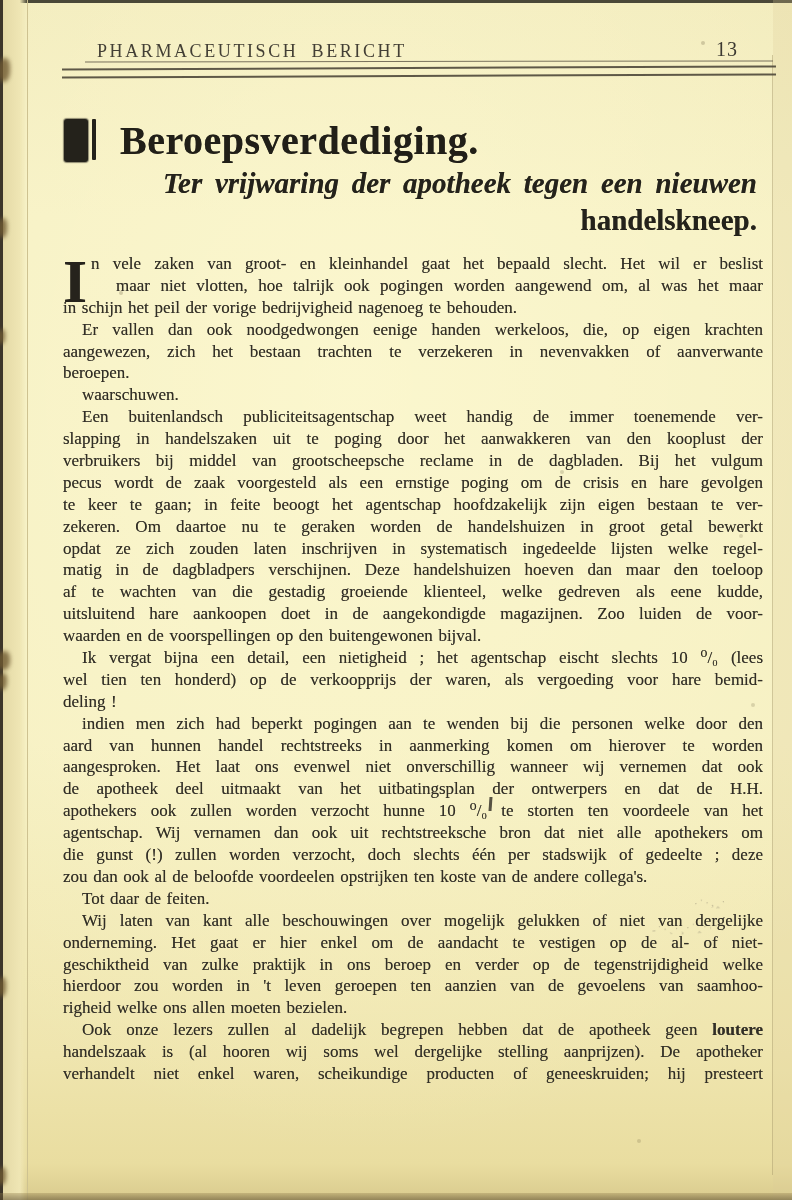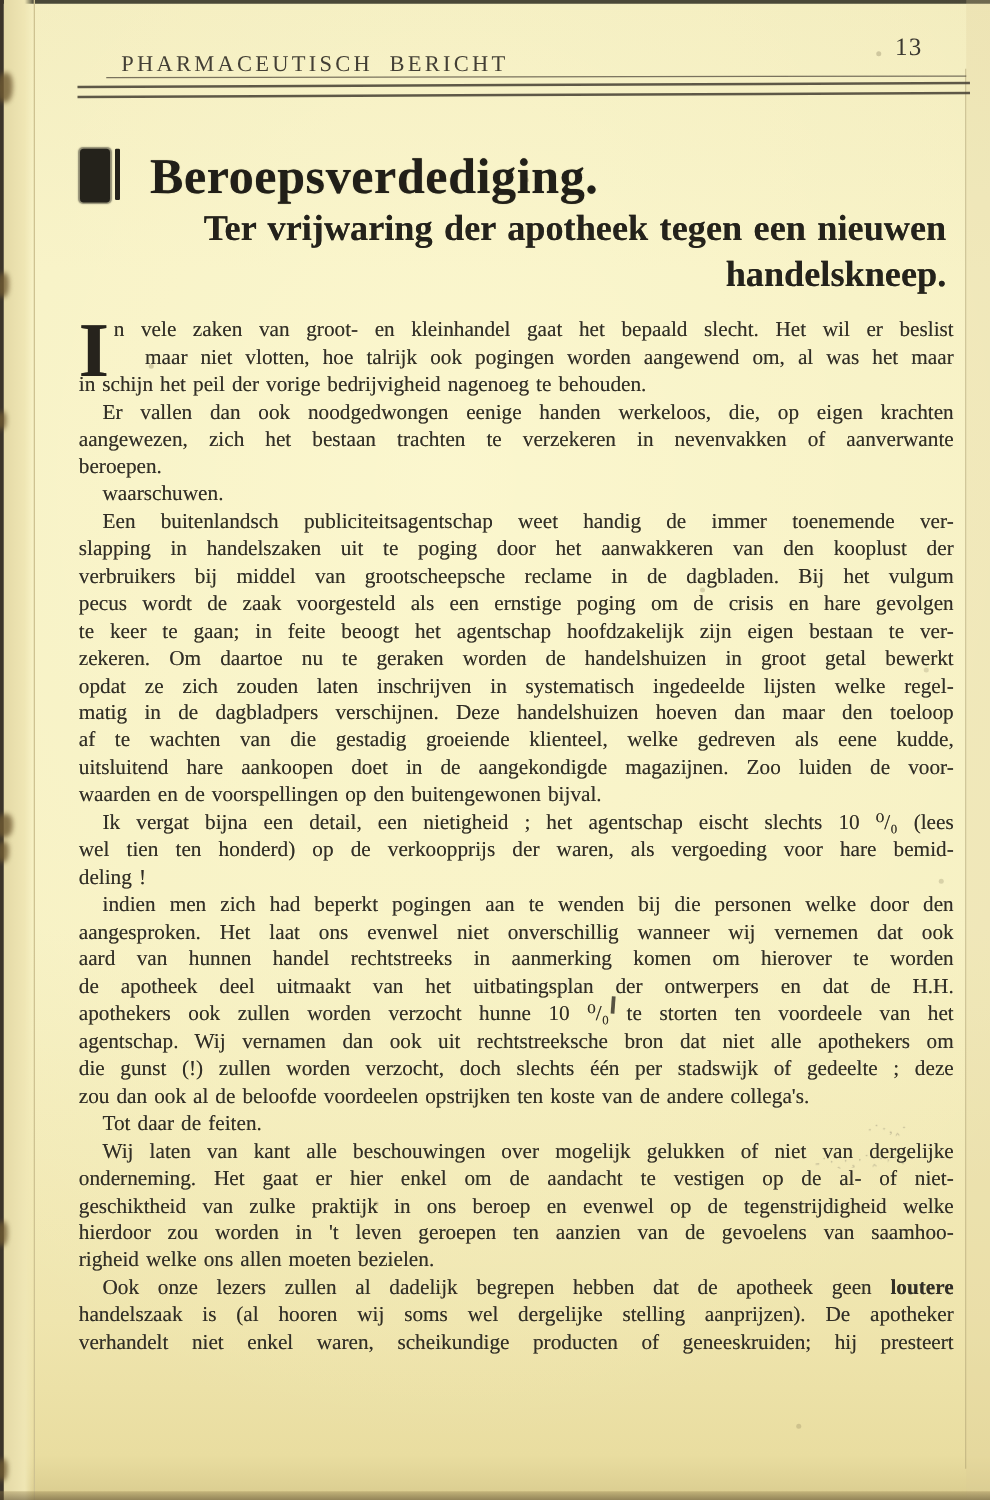--- a/index.html
+++ b/index.html
@@ -37,33 +37,33 @@
       752px 704px 0 1px rgba(95,85,55,.2), 120px 292px 0 1px rgba(95,85,55,.25),
       638px 1140px 0 1px rgba(95,85,55,.2), 740px 535px 0 1px rgba(95,85,55,.18);}
   .pencil-mark{position:absolute;color:#8a8370;opacity:.55;filter:blur(.6px);font-size:11px;letter-spacing:2px;transform:rotate(-4deg);}
   .pm1{left:694px;top:896px;}
   .pm2{left:652px;top:921px;}
   .ink-glitch{position:absolute;left:489px;top:797px;width:3px;height:14px;background:#3a362c;transform:rotate(4deg);opacity:.85;}
 
   
   .journal-title{position:absolute;left:97px;top:41px;font-size:18px;letter-spacing:2.6px;
       word-spacing:6px;color:#433f35;white-space:nowrap;}
-  .page-number{position:absolute;left:716px;top:27px;font-size:20px;letter-spacing:1px;color:#3c3931;}
+  .page-number{position:absolute;left:716px;top:38px;font-size:20px;letter-spacing:1px;color:#3c3931;}
   .rule-thin{position:absolute;left:85px;top:61px;width:688px;height:1px;background:#5a5344;opacity:.8;transform:rotate(-.1deg);}
   .rule-double{position:absolute;left:62px;top:67px;width:714px;height:6px;
       border-top:2px solid #4e483a;border-bottom:2px solid #4e483a;transform:rotate(-.25deg);opacity:.9;}
 
   
   .deco-block{position:absolute;left:64px;top:119px;width:24px;height:43px;background:#24221b;border-radius:3px;box-shadow:0 0 1px 1px rgba(36,34,27,.5);}
   .deco-bar{position:absolute;left:92px;top:119px;width:4px;height:41px;background:#24221b;border-radius:1px;}
   .section-title{position:absolute;left:120px;top:117px;font-size:40px;font-weight:bold;color:#211f18;
       letter-spacing:.5px;white-space:nowrap;text-shadow:0 0 .6px rgba(33,31,24,.7);}
   .subtitle{position:absolute;left:163px;top:165px;width:594px;font-size:29px;font-weight:bold;color:#24221b;
       line-height:37px;text-shadow:0 0 .5px rgba(33,31,24,.6);}
-  .subtitle .s1{text-align:justify;text-align-last:justify;}
+  .subtitle .s1{text-align:justify;text-align-last:justify;font-style:italic;}
   .subtitle .s2{text-align:right;}
 
   
   .article-body{position:absolute;left:63px;top:253px;width:700px;font-size:17px;
       text-shadow:0 0 .45px rgba(45,41,32,.55);word-spacing:.08em;}
   .para{position:relative;}
   .line{height:21.9px;line-height:21.9px;text-align:justify;text-align-last:justify;overflow:hidden;}
   .line.last{text-align-last:left;}
   .para.indent .line:first-child{padding-left:19px;}
   .para.dropcap .line:nth-child(1){padding-left:28px;}
@@ -135,35 +135,35 @@
         <div class="line">uitsluitend hare aankoopen doet in de aangekondigde magazijnen. Zoo luiden de voor-</div>
         <div class="line last">waarden en de voorspellingen op den buitengewonen bijval.</div>
       </div>
       <div class="para indent">
         <div class="line">Ik vergat bijna een detail, een nietigheid ; het agentschap eischt slechts 10 ⁰/₀ (lees</div>
         <div class="line">wel tien ten honderd) op de verkoopprijs der waren, als vergoeding voor hare bemid-</div>
         <div class="line last">deling !</div>
       </div>
       <div class="para indent">
         <div class="line">indien men zich had beperkt pogingen aan te wenden bij die personen welke door den</div>
+        <div class="line">aard van hunnen handel rechtstreeks in aanmerking komen om hierover te worden</div>
         <div class="line">aangesproken. Het laat ons evenwel niet onverschillig wanneer wij vernemen dat ook</div>
-        <div class="line">aard van hunnen handel rechtstreeks in aanmerking komen om hierover te worden</div>
         <div class="line">de apotheek deel uitmaakt van het uitbatingsplan der ontwerpers en dat de H.H.</div>
         <div class="line">apothekers ook zullen worden verzocht hunne 10 ⁰/₀ te storten ten voordeele van het</div>
         <div class="line">agentschap. Wij vernamen dan ook uit rechtstreeksche bron dat niet alle apothekers om</div>
         <div class="line">die gunst (!) zullen worden verzocht, doch slechts één per stadswijk of gedeelte ; deze</div>
         <div class="line last">zou dan ook al de beloofde voordeelen opstrijken ten koste van de andere collega's.</div>
       </div>
       <div class="para indent">
         <div class="line last">Tot daar de feiten.</div>
       </div>
       <div class="para indent">
         <div class="line">Wij laten van kant alle beschouwingen over mogelijk gelukken of niet van dergelijke</div>
         <div class="line">onderneming. Het gaat er hier enkel om de aandacht te vestigen op de al- of niet-</div>
-        <div class="line">geschiktheid van zulke praktijk in ons beroep en evenwel op de tegenstrijdigheid welke</div>
+        <div class="line">geschiktheid van zulke praktijk in ons beroep en verder op de tegenstrijdigheid welke</div>
         <div class="line">hierdoor zou worden in 't leven geroepen ten aanzien van de gevoelens van saamhoo-</div>
         <div class="line last">righeid welke ons allen moeten bezielen.</div>
       </div>
       <div class="para indent">
         <div class="line"><span>Ook onze lezers zullen al dadelijk begrepen hebben dat de apotheek geen </span><span class="b">loutere</span></div>
         <div class="line">handelszaak is (al hooren wij soms wel dergelijke stelling aanprijzen). De apotheker</div>
         <div class="line">verhandelt niet enkel waren, scheikundige producten of geneeskruiden; hij presteert</div>
       </div>
     </div>
 

